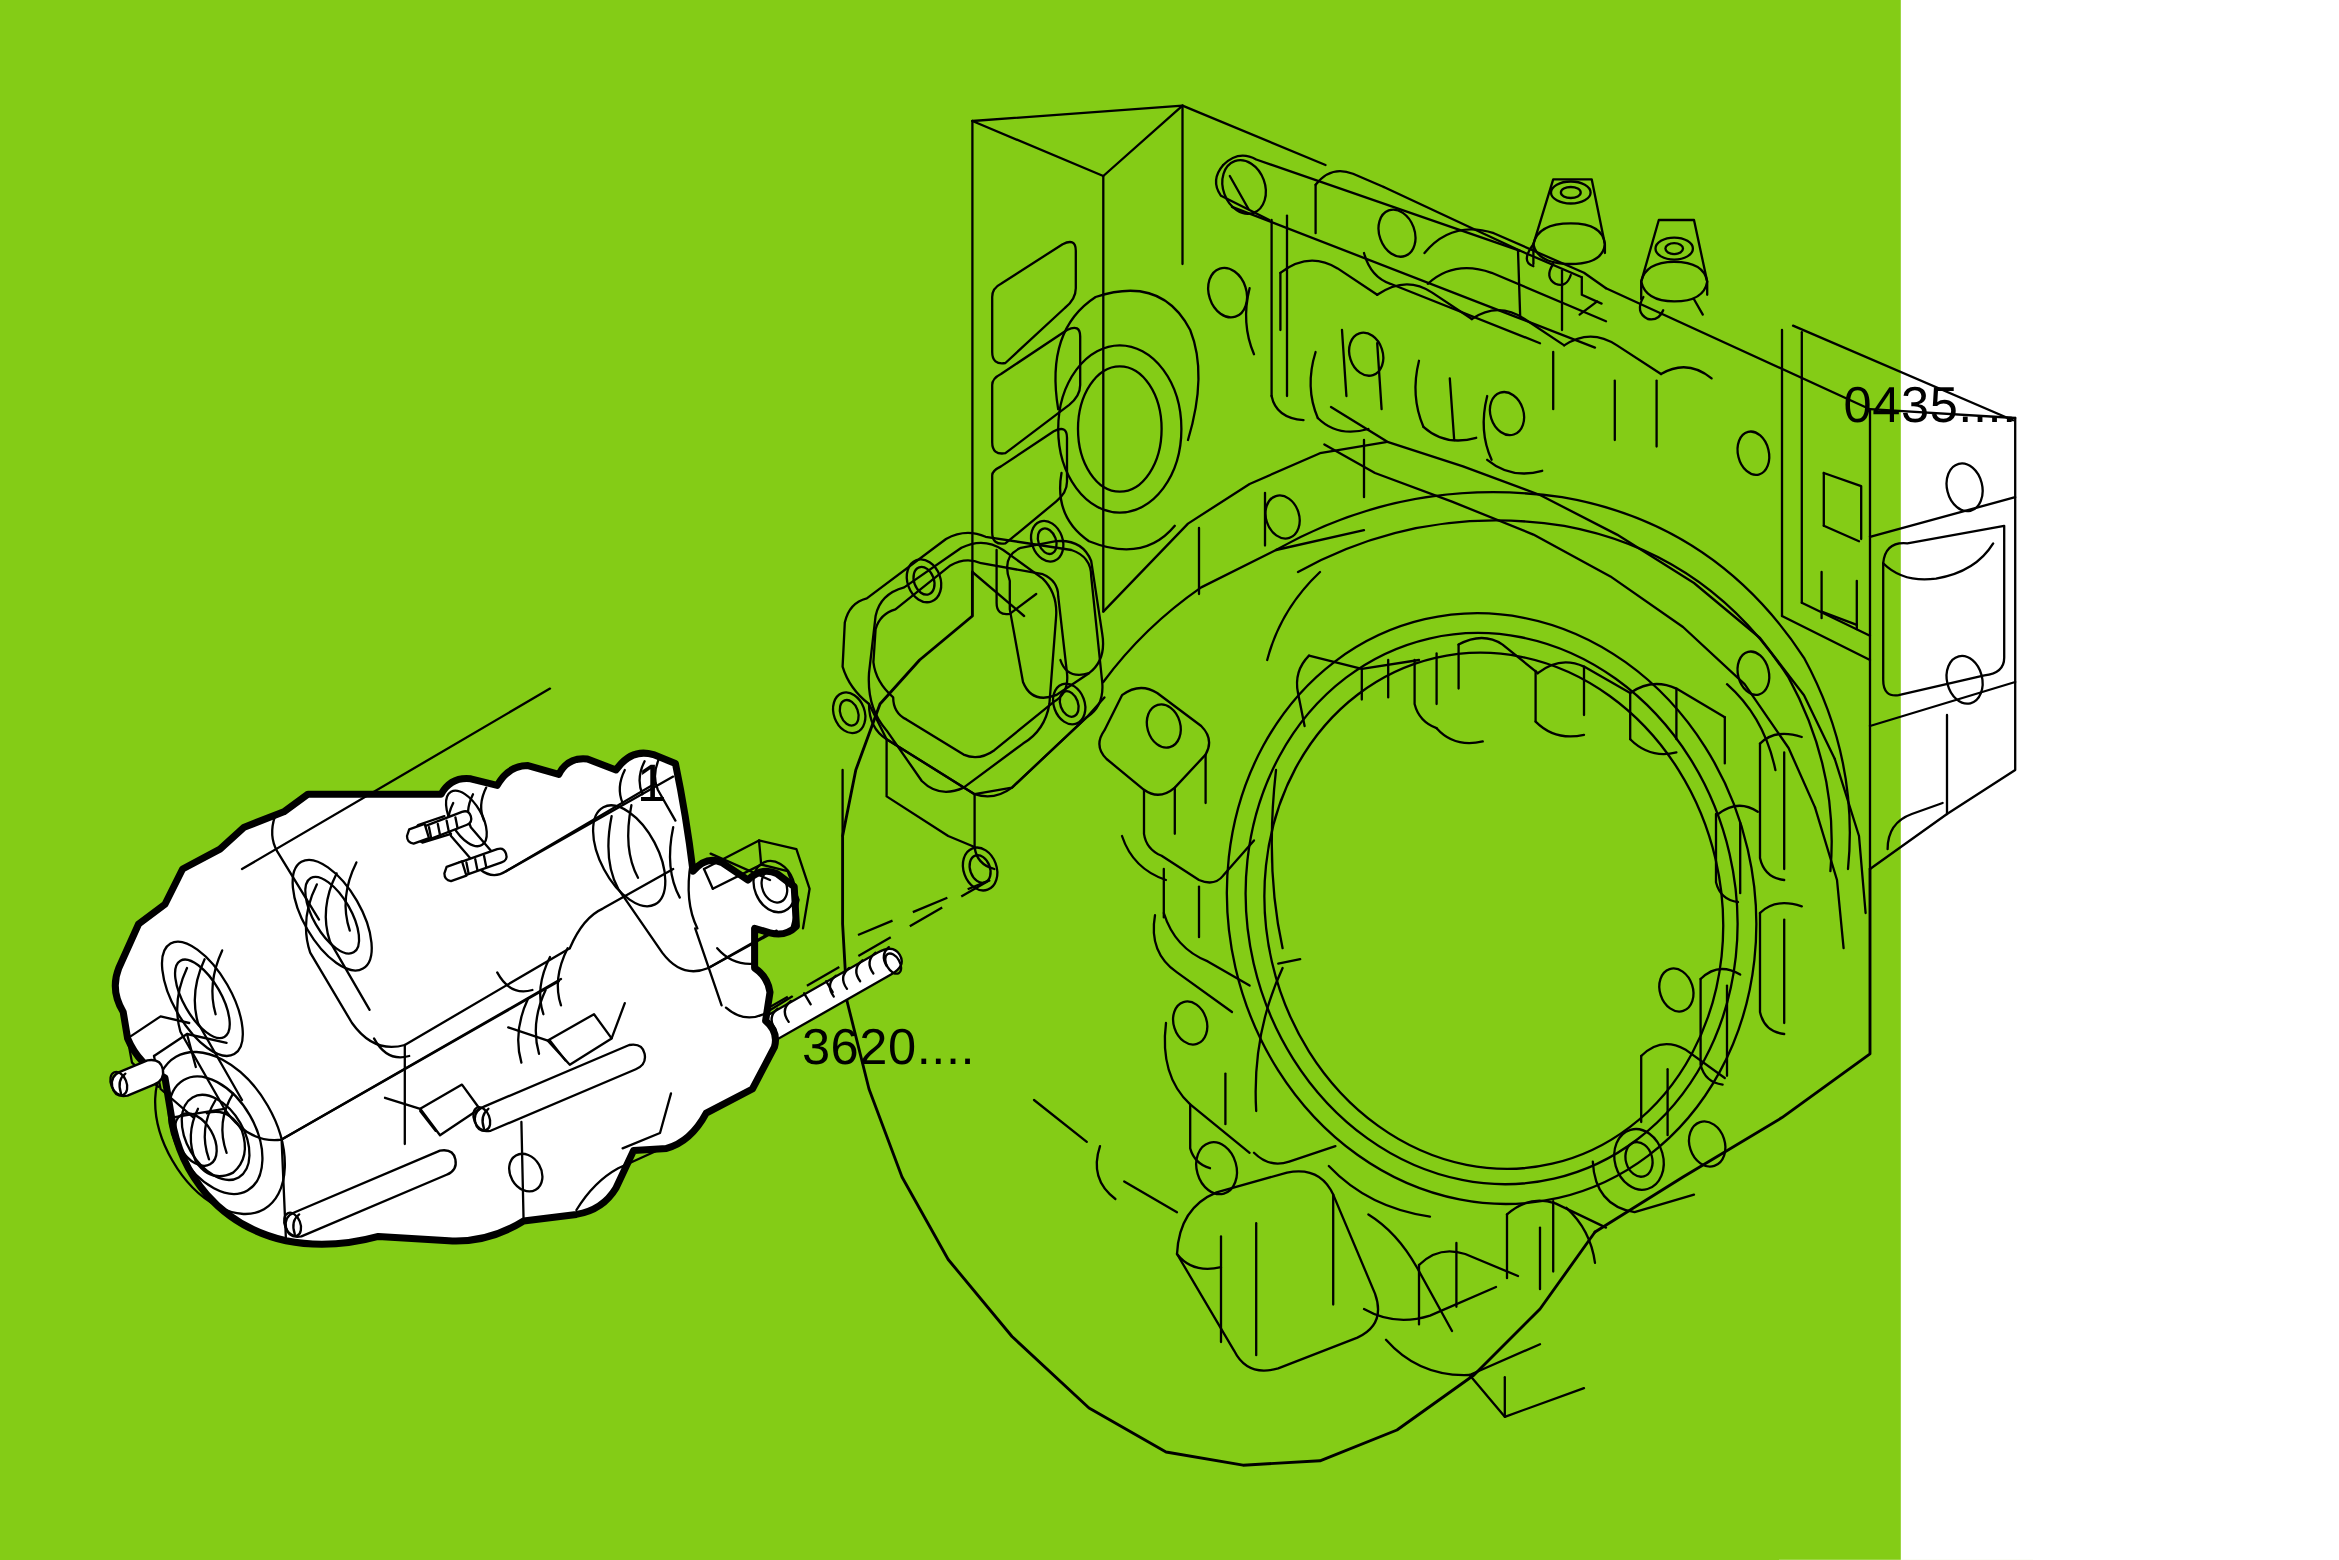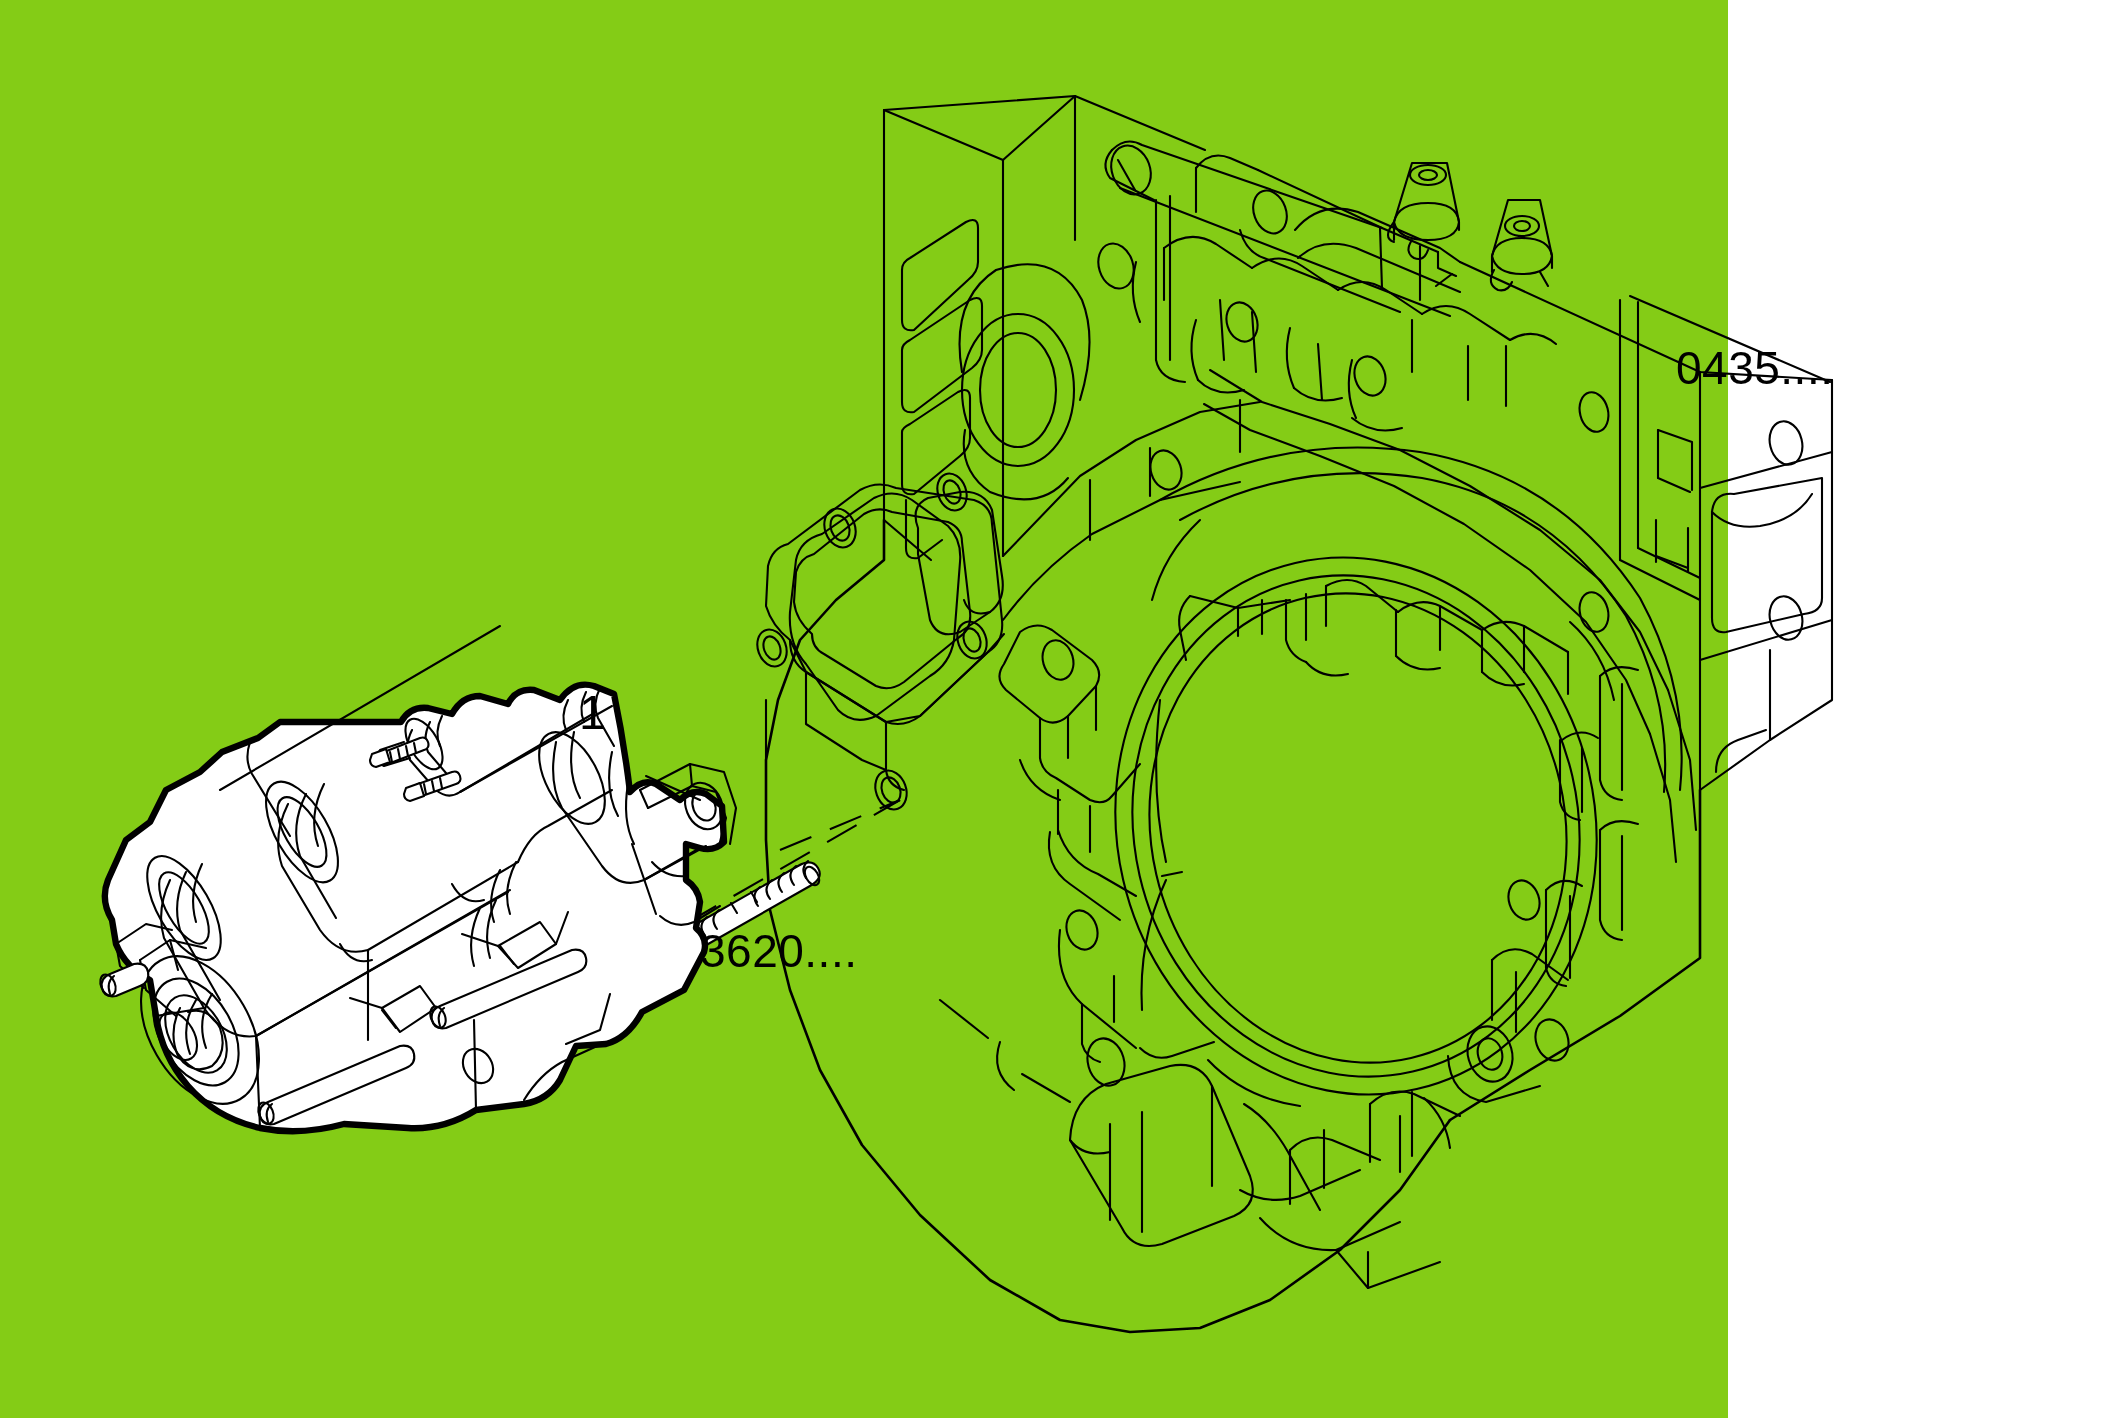--- a/index.html
+++ b/index.html
@@ -34,21 +34,21 @@
     position: absolute;
     color: #000000;
     font-family: "Liberation Sans", sans-serif;
     font-size: 46px;
     font-weight: 400;
     letter-spacing: 0.5px;
     white-space: nowrap;
     line-height: 1;
   }
   #lbl-0435 { left: 1676px; top: 345px; }
-  #lbl-3620 { left: 700px; top: 928px; }
+  #lbl-3620 { left: 729px; top: 928px; }
   #lbl-1    { left: 579px; top: 689px; font-size: 48px; }
 </style>
 </head>
 <body>
 
 <div id="sheet">
 
   <svg id="drawing" viewBox="0 0 2126 1418" width="2126" height="2126" style="height:1418px">
 
     <g>

